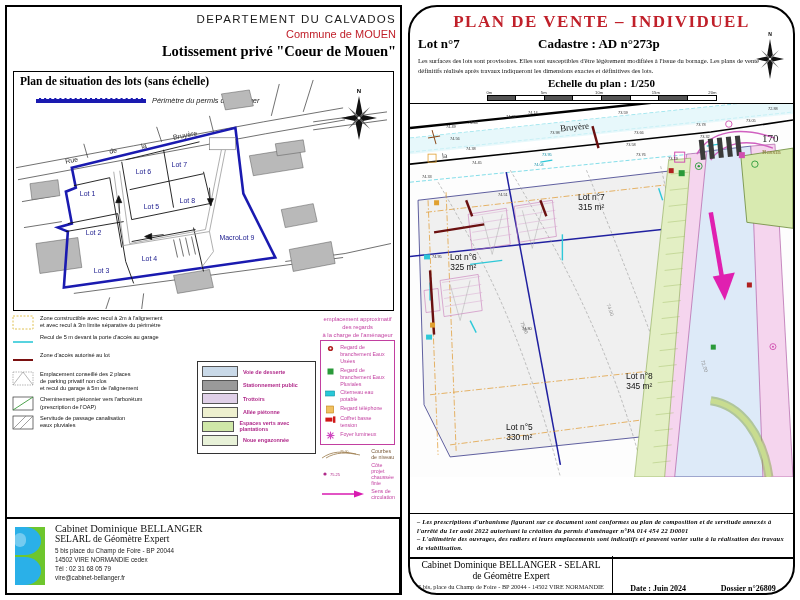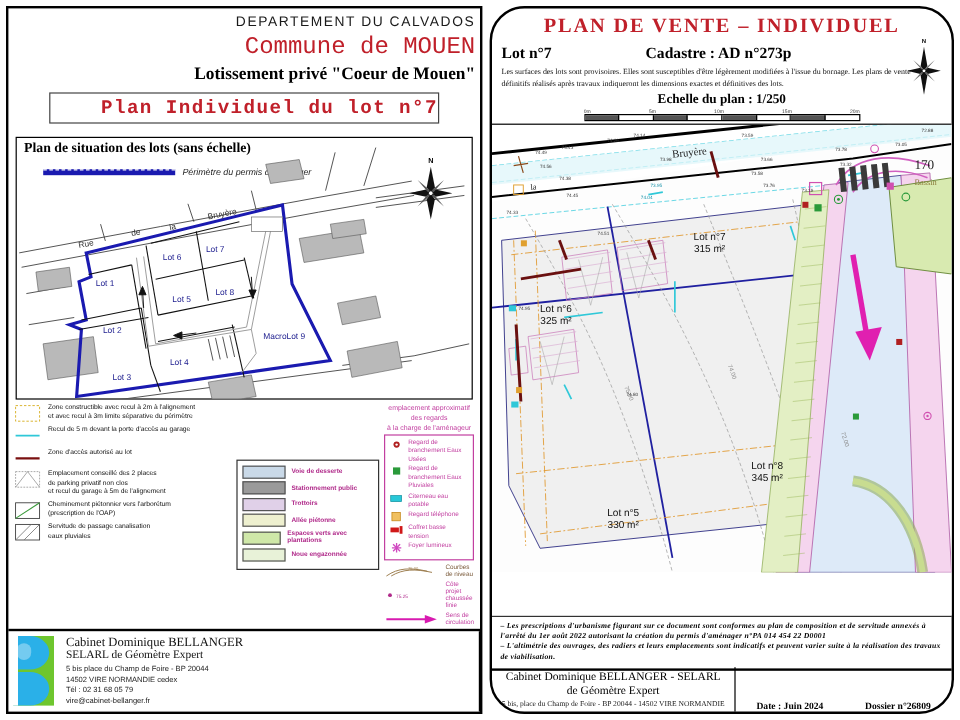--- a/index.html
+++ b/index.html
@@ -12,21 +12,21 @@
   .sheet{position:absolute;inset:0;display:flex;gap:6px;padding:5px;box-sizing:border-box;}
 
   
   .panel{border:2px solid #000;box-sizing:border-box;position:relative;background:#fff;}
   .panel-left{width:397px;display:flex;flex-direction:column;}
   .panel-right{flex:1;display:flex;flex-direction:column;border-radius:29px;}
 
   
   .lp-head{padding:6px 4px 4px;text-align:right;}
   .dept{font-family:"Liberation Sans",sans-serif;font-size:11.5px;letter-spacing:1.3px;color:#1a1a1a;}
-  .commune{font-family:Liberation Mono, monospace;font-size:20px;color:#c0202a;margin-top:3px;}
+  .commune{font-family:Liberation Sans, sans-serif;font-size:11px;color:#c0202a;margin-top:3px;}
   .lotissement{font-family:"Liberation Serif",serif;font-weight:bold;font-size:14.5px;margin-top:3px;color:#000;}
   .plan-indiv-box{
     border:1.6px solid #444;margin:6px 30px 0;padding:3px 0;
     font-family:"Liberation Mono","DejaVu Sans Mono",monospace;
     font-size:16px;color:#c0202a;letter-spacing:1.2px;font-weight:bold;
   }
 
   
   .situation{border:1.3px solid #000;margin:7px 6px 0;height:238px;position:relative;overflow:hidden;background:#fff;}
   .sit-title{position:absolute;left:6px;top:3px;font-family:"Liberation Serif",serif;font-weight:bold;font-size:11.5px;}
@@ -116,21 +116,20 @@
 <body>
 
 <div class="sheet">
 
   <div class="panel panel-left">
 
     <div class="lp-head">
       <div class="dept">DEPARTEMENT  DU  CALVADOS</div>
       <div class="commune">Commune de MOUEN</div>
       <div class="lotissement">Lotissement privé "Coeur de Mouen"</div>
-      <div class="plan-indiv-box">Plan  Individuel  du  lot  n°7</div>
     </div>
 
     <div class="situation">
       <div class="sit-title">Plan de situation des lots (sans échelle)</div>
       <div class="sit-legend">
         <div class="swatch"></div>
         <div class="lbl">Périmètre du permis d'aménager</div>
       </div>
 
       <svg class="sitmap" viewBox="0 0 380 238">
@@ -640,21 +639,21 @@
         <span>315 m²</span>
       </div>
       <div class="lotlbl" style="left:40px;top:148px;">
         <span>Lot n°6</span><br>
         <span>325 m²</span>
       </div>
       <div class="lotlbl" style="left:96px;top:318px;">
         <span>Lot n°5</span><br>
         <span>330 m²</span>
       </div>
-      <div class="lotlbl" style="left:216px;top:279px;">
+      <div class="lotlbl" style="left:216px;top:267px;">
         <span>Lot n°8</span><br>
         <span>345 m²</span>
       </div>
 
       <div class="roadname" style="left:150px;top:18px;transform:rotate(-6deg);">Bruyère</div>
       <div class="roadname" style="left:32px;top:48px;font-size:7px;transform:rotate(-6deg);">la</div>
       <div class="roadname" style="left:352px;top:28px;font-size:11px;">170</div>
       <div class="roadname" style="left:352px;top:44px;font-size:7px;color:#8a7a3a;">Bassin</div>
 
       <div class="elev" style="left:36px;top:20px;">74.49</div>

